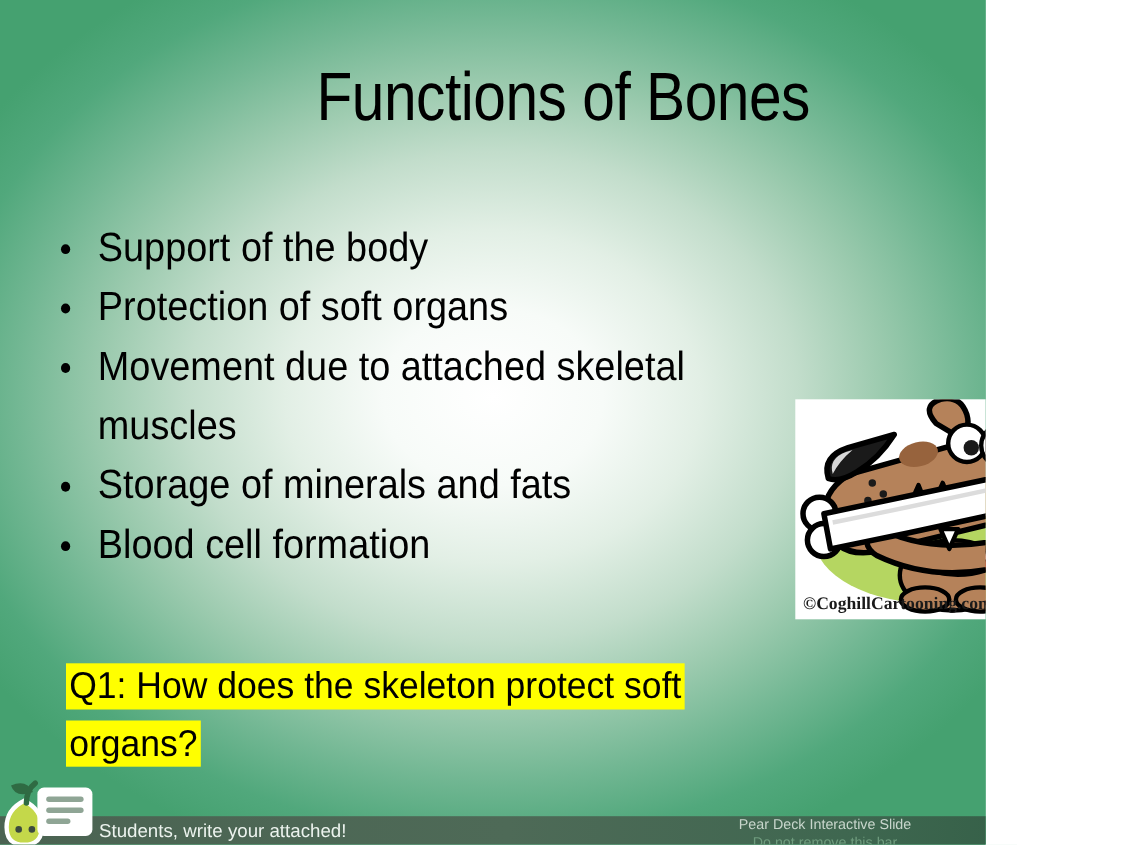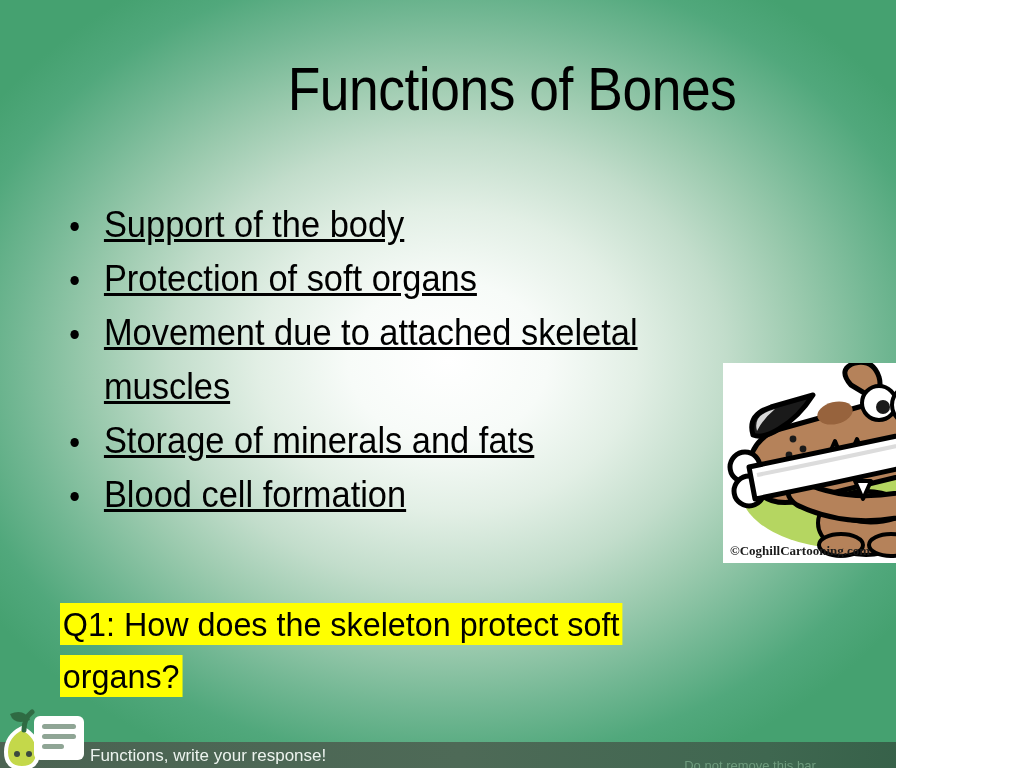--- a/index.html
+++ b/index.html
@@ -43,27 +43,26 @@
     font-weight: 400;
     letter-spacing: -0.5px;
     transform: scaleX(0.86);
     transform-origin: 50% 50%;
     white-space: nowrap;
   }
 
   
   #bullets {
     position: absolute;
-    left: 63px;
+    left: 48px;
     top: 198px;
     width: 660px;
     margin: 0;
     padding: 0;
     list-style: none;
-    text-decoration: underline;
   }
   #bullets li {
     position: relative;
     padding-left: 44px;
     font-size: 37px;
     line-height: 54px;
     color: #000000;
     transform: scaleX(0.93);
     transform-origin: 0 50%;
   }
@@ -87,21 +86,21 @@
     background: #ffffff;
     overflow: hidden;
   }
   #clipart svg { display: block; }
   #clipart .credit {
     position: absolute;
     left: 7px;
     bottom: 4px;
     font-family: "Liberation Serif", serif;
     font-weight: bold;
-    font-size: 13px;
+    font-size: 16px;
     color: #1a1a1a;
     white-space: nowrap;
   }
 
   
   #question {
     position: absolute;
     left: 60px;
     top: 598px;
     width: 830px;
@@ -269,19 +268,20 @@
       <circle cx="15" cy="46" r="3" fill="#3c4a3f"></circle>
       <circle cx="27" cy="46" r="3" fill="#3c4a3f"></circle>
 
       <rect x="32" y="8" width="50" height="44" rx="6" fill="#ffffff"></rect>
       <rect x="40" y="16" width="34" height="5" rx="2.5" fill="#8fa595"></rect>
       <rect x="40" y="26" width="34" height="5" rx="2.5" fill="#8fa595"></rect>
       <rect x="40" y="36" width="22" height="5" rx="2.5" fill="#8fa595"></rect>
     </svg>
   </div>
 
-  <div id="peardeck-prompt">Functions, write your response!</div>
+  <div id="peardeck-prompt">Students, write your attached!</div>
 
   <div id="peardeck-right">
+    <div class="l1">Pear Deck Interactive Slide</div>
     <div class="l2">Do not remove this bar</div>
   </div>
 
 </div>
 
 </body></html>

